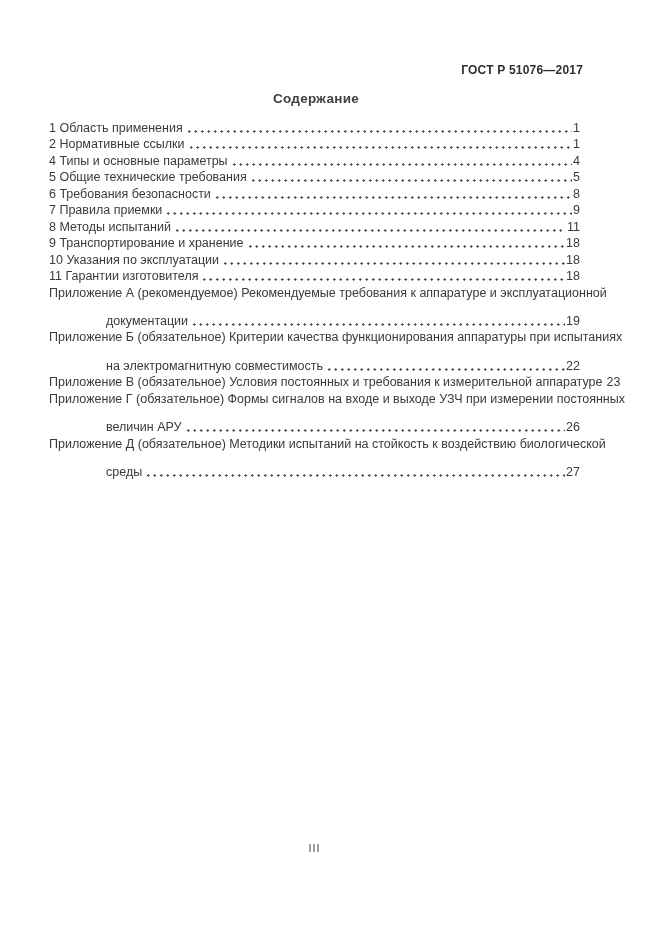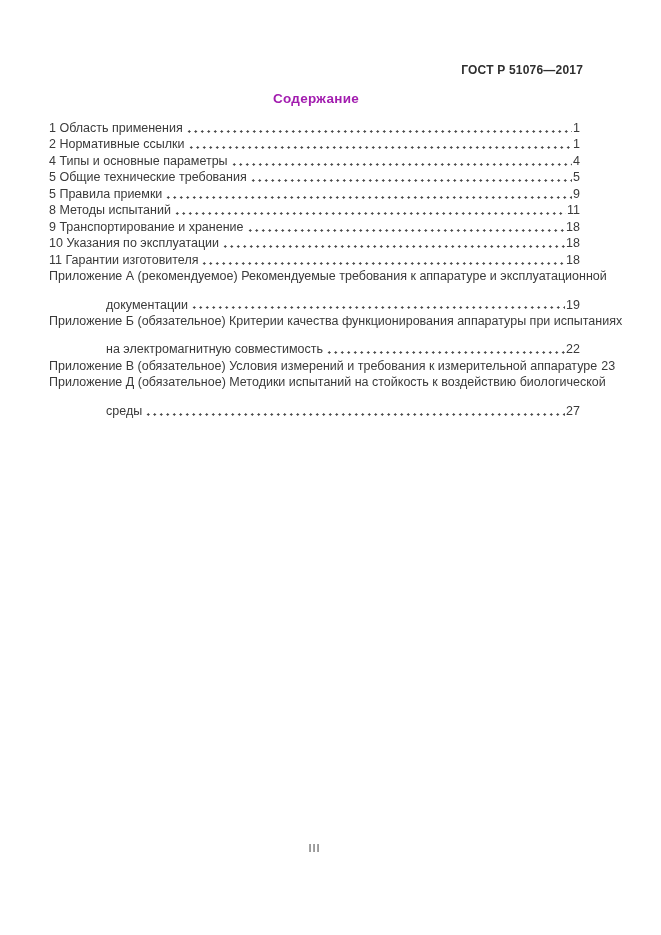--- a/index.html
+++ b/index.html
@@ -27,21 +27,21 @@
     letter-spacing: 0.2px;
   }
   .doc-title {
     position: absolute;
     top: 91px;
     left: 49px;
     width: 534px;
     text-align: center;
     font-size: 13.5px;
     font-weight: bold;
-    color: #a21caf;
+    color: #404040;
     letter-spacing: 0.3px;
   }
   .toc {
     position: absolute;
     top: 120px;
     left: 49px;
     width: 531px;
     font-size: 12.5px;
     line-height: 16.45px;
     color: #3a3a3a;
@@ -105,21 +105,28 @@
       </div>
       <div class="toc-entry">
         <div class="toc-line last">
           <span class="toc-text">5 Общие технические требования</span>
           <span class="dot-leader"></span>
           <span class="toc-page">5</span>
         </div>
       </div>
       <div class="toc-entry">
         <div class="toc-line last">
-          <span class="toc-text">5 Правила приемки</span>
+          <span class="toc-text">6 Требования безопасности</span>
+          <span class="dot-leader"></span>
+          <span class="toc-page">8</span>
+        </div>
+      </div>
+      <div class="toc-entry">
+        <div class="toc-line last">
+          <span class="toc-text">7 Правила приемки</span>
           <span class="dot-leader"></span>
           <span class="toc-page">9</span>
         </div>
       </div>
       <div class="toc-entry">
         <div class="toc-line last">
           <span class="toc-text">8 Методы испытаний</span>
           <span class="dot-leader"></span>
           <span class="toc-page">11</span>
         </div>
@@ -156,23 +163,31 @@
       <div class="toc-entry">
         <div class="toc-line"><span class="toc-text">Приложение Б (обязательное) Критерии качества функционирования аппаратуры при испытаниях</span></div>
         <div class="toc-line last cont">
           <span class="toc-text">на электромагнитную совместимость</span>
           <span class="dot-leader"></span>
           <span class="toc-page">22</span>
         </div>
       </div>
       <div class="toc-entry">
         <div class="toc-line last">
-          <span class="toc-text">Приложение В (обязательное) Условия измерений и требования к измерительной аппаратуре</span>
+          <span class="toc-text">Приложение В (обязательное) Условия постоянных и требования к измерительной аппаратуре</span>
           <span class="dot-leader"></span>
           <span class="toc-page">23</span>
+        </div>
+      </div>
+      <div class="toc-entry">
+        <div class="toc-line"><span class="toc-text">Приложение Г (обязательное) Формы сигналов на входе и выходе УЗЧ при измерении постоянных</span></div>
+        <div class="toc-line last cont">
+          <span class="toc-text">величин АРУ</span>
+          <span class="dot-leader"></span>
+          <span class="toc-page">26</span>
         </div>
       </div>
       <div class="toc-entry">
         <div class="toc-line"><span class="toc-text">Приложение Д (обязательное) Методики испытаний на стойкость к воздействию биологической</span></div>
         <div class="toc-line last cont">
           <span class="toc-text">среды</span>
           <span class="dot-leader"></span>
           <span class="toc-page">27</span>
         </div>
       </div>

